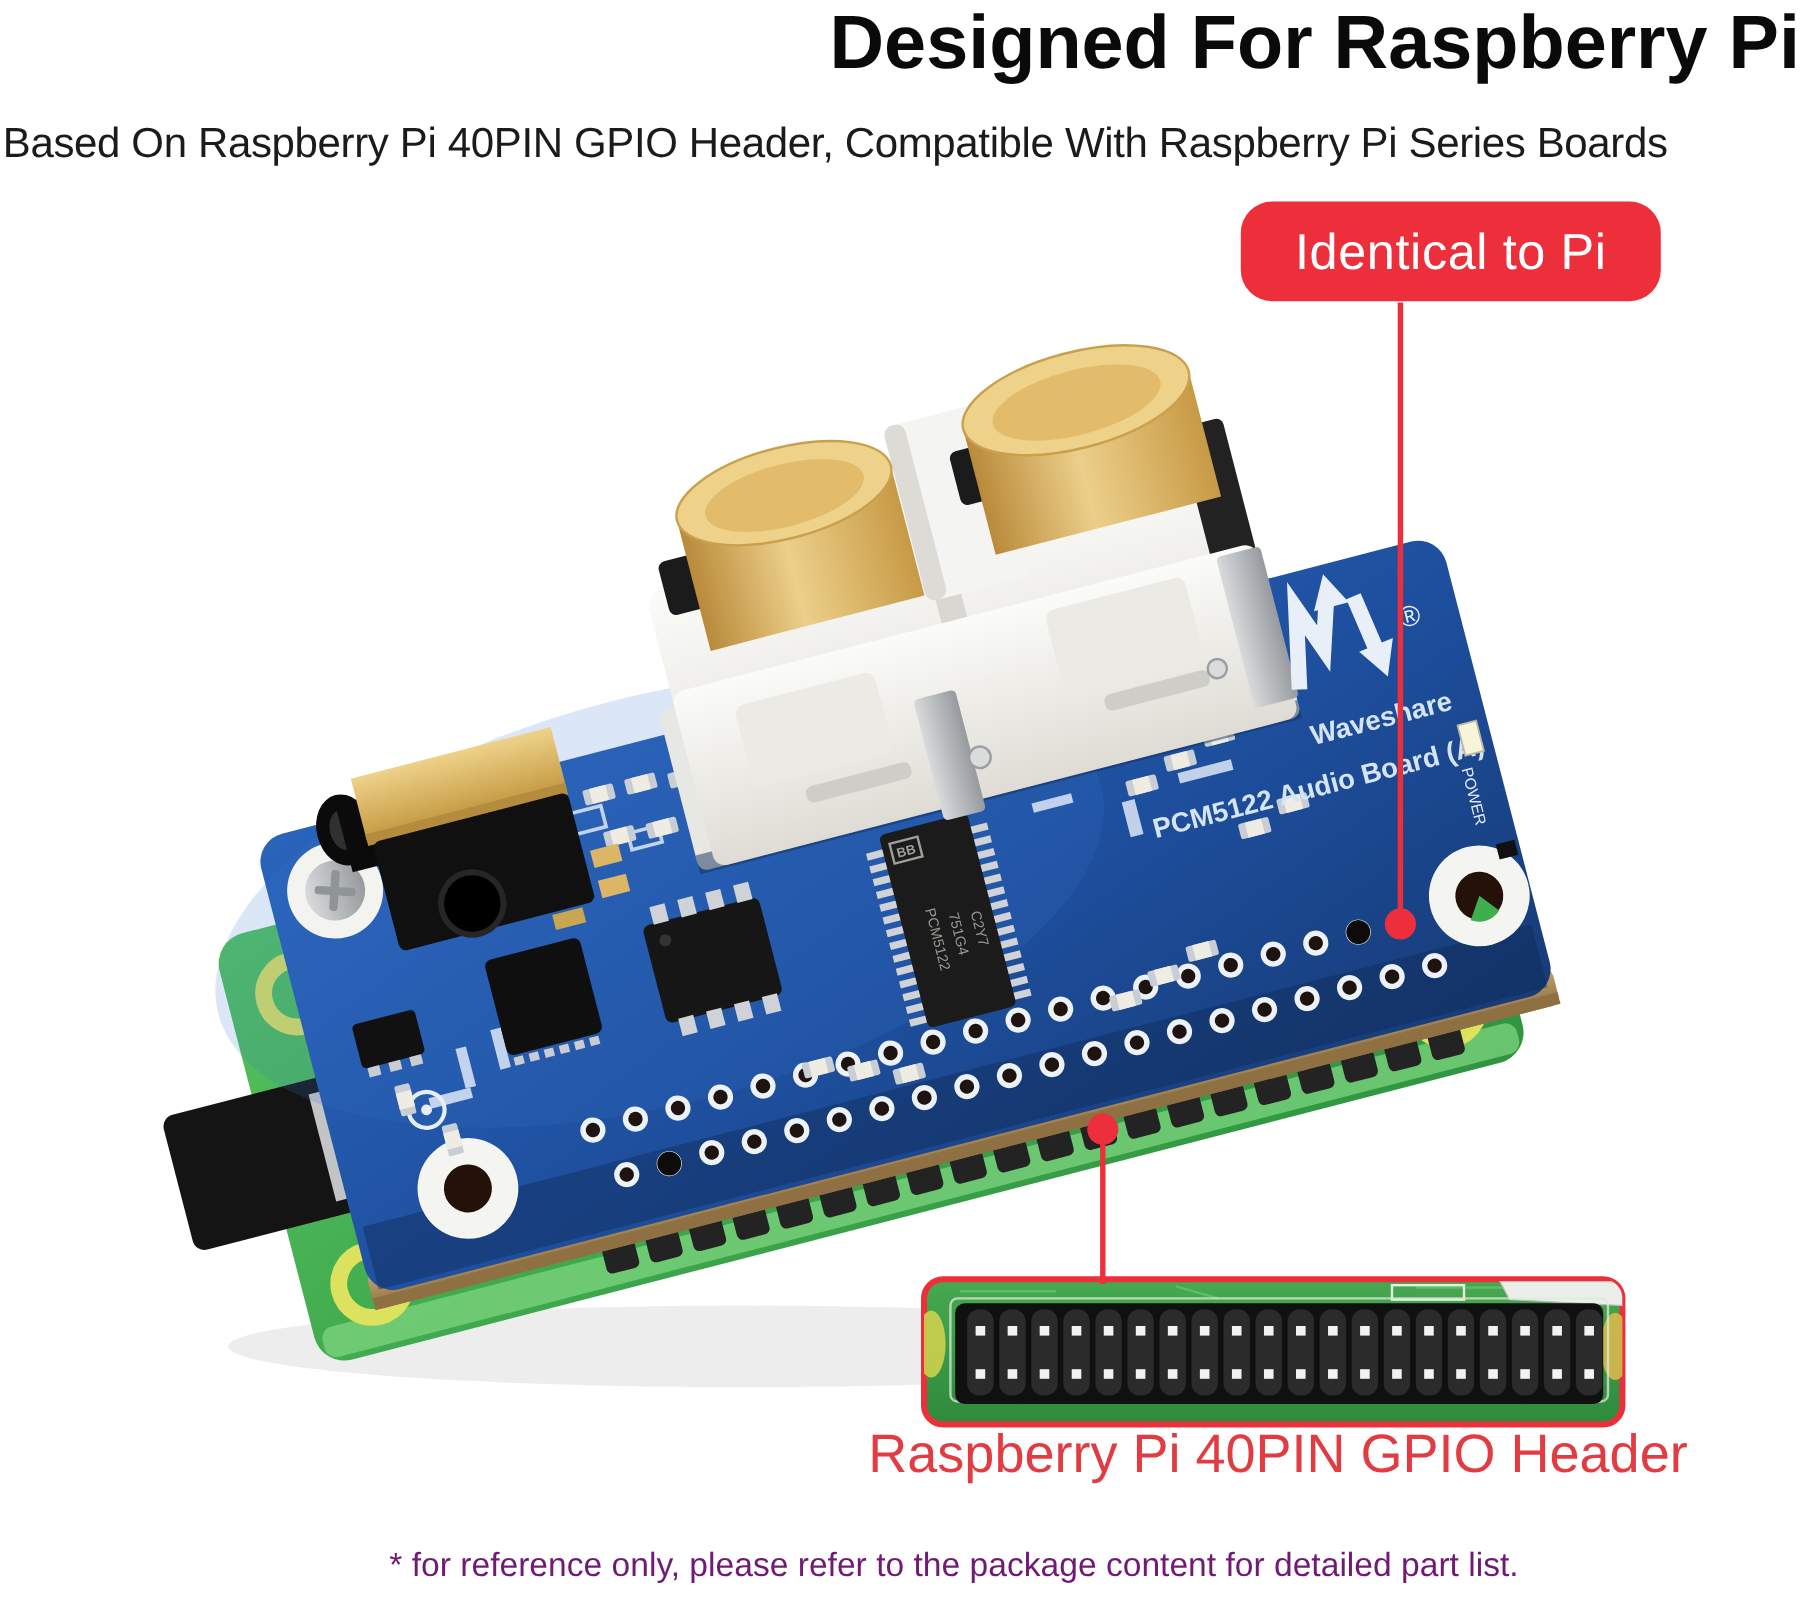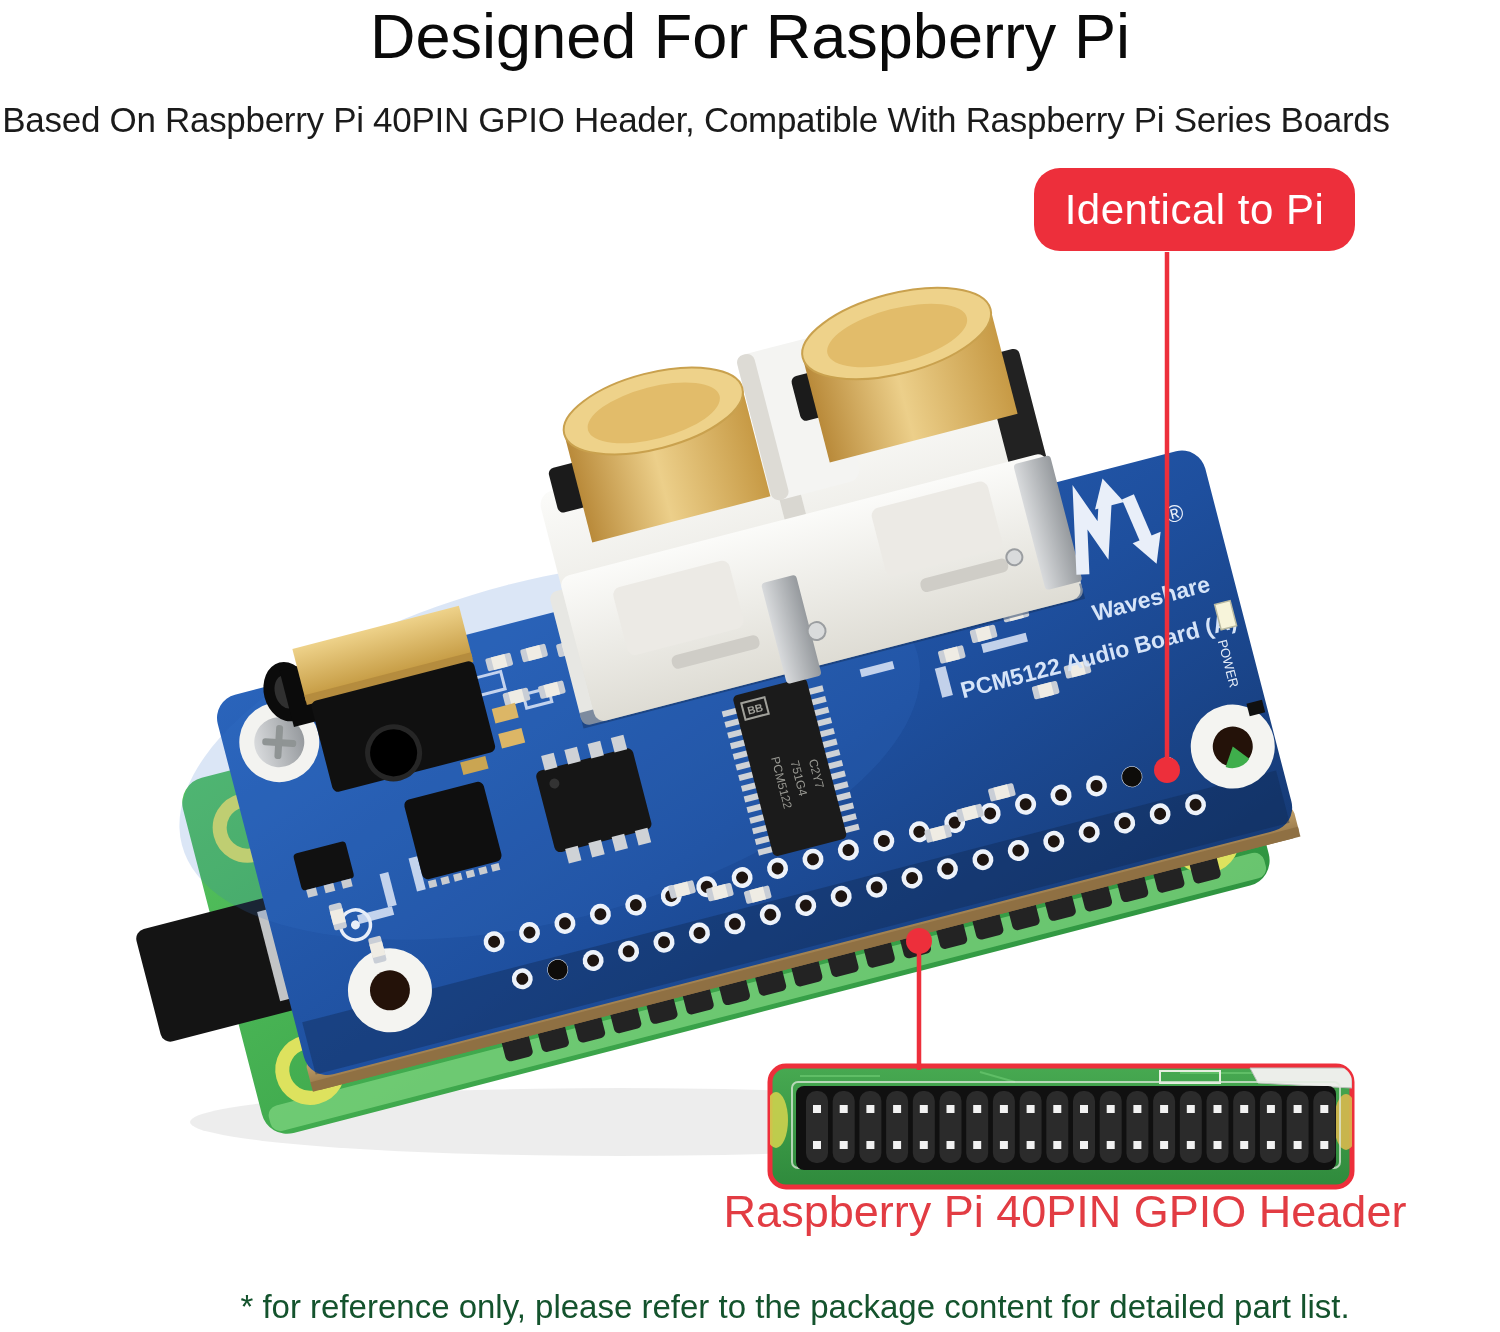--- a/index.html
+++ b/index.html
@@ -1,29 +1,29 @@
 <!DOCTYPE html>
 <html><head>
 <meta charset="utf-8">
 <style>
   html,body{margin:0;padding:0;background:#ffffff;}
   .page{position:relative;width:1500px;height:1332px;background:#ffffff;overflow:hidden;
         font-family:"Liberation Sans",sans-serif;}
   .illustration{position:absolute;left:0;top:0;}
-  .title{position:absolute;top:0px;left:0;width:1500px;margin:0;text-align:center;
-         font-size:63px;font-weight:400;color:#0a0a0a;letter-spacing:0px;}
+  .title{position:absolute;top:0px;left:0;width:1500px;margin:0;text-align:right;
+         font-size:63px;font-weight:700;color:#0a0a0a;letter-spacing:0px;}
   .subtitle{position:absolute;top:100px;left:0;width:1392px;margin:0;text-align:center;
             font-size:35px;font-weight:400;color:#1b1b1b;letter-spacing:-0.3px;}
-  .callout{position:absolute;left:1034px;top:168px;width:321px;height:83px;
+  .callout{position:absolute;left:1034px;top:168px;width:350px;height:83px;
            background:#ED2F3B;border-radius:26px;display:flex;align-items:center;justify-content:center;}
   .callout span{color:#ffffff;font-size:42px;font-weight:500;letter-spacing:0.5px;}
   .caption{position:absolute;top:1186px;left:620px;width:890px;text-align:center;
            font-size:45px;font-weight:400;color:#E23C43;}
   .footnote{position:absolute;top:1288px;left:90px;width:1410px;text-align:center;
-            font-size:33px;font-weight:400;color:#14532d;}
+            font-size:28px;font-weight:400;color:#701a75;}
 </style>
 </head>
 <body>
 
 <main class="page">
 
   <svg class="illustration" width="1500" height="1332" viewBox="0 0 1500 1332">
     <defs>
       <linearGradient id="gBlue" x1="0" y1="0" x2="1" y2="1">
         <stop offset="0" stop-color="#2A64BB"></stop>

